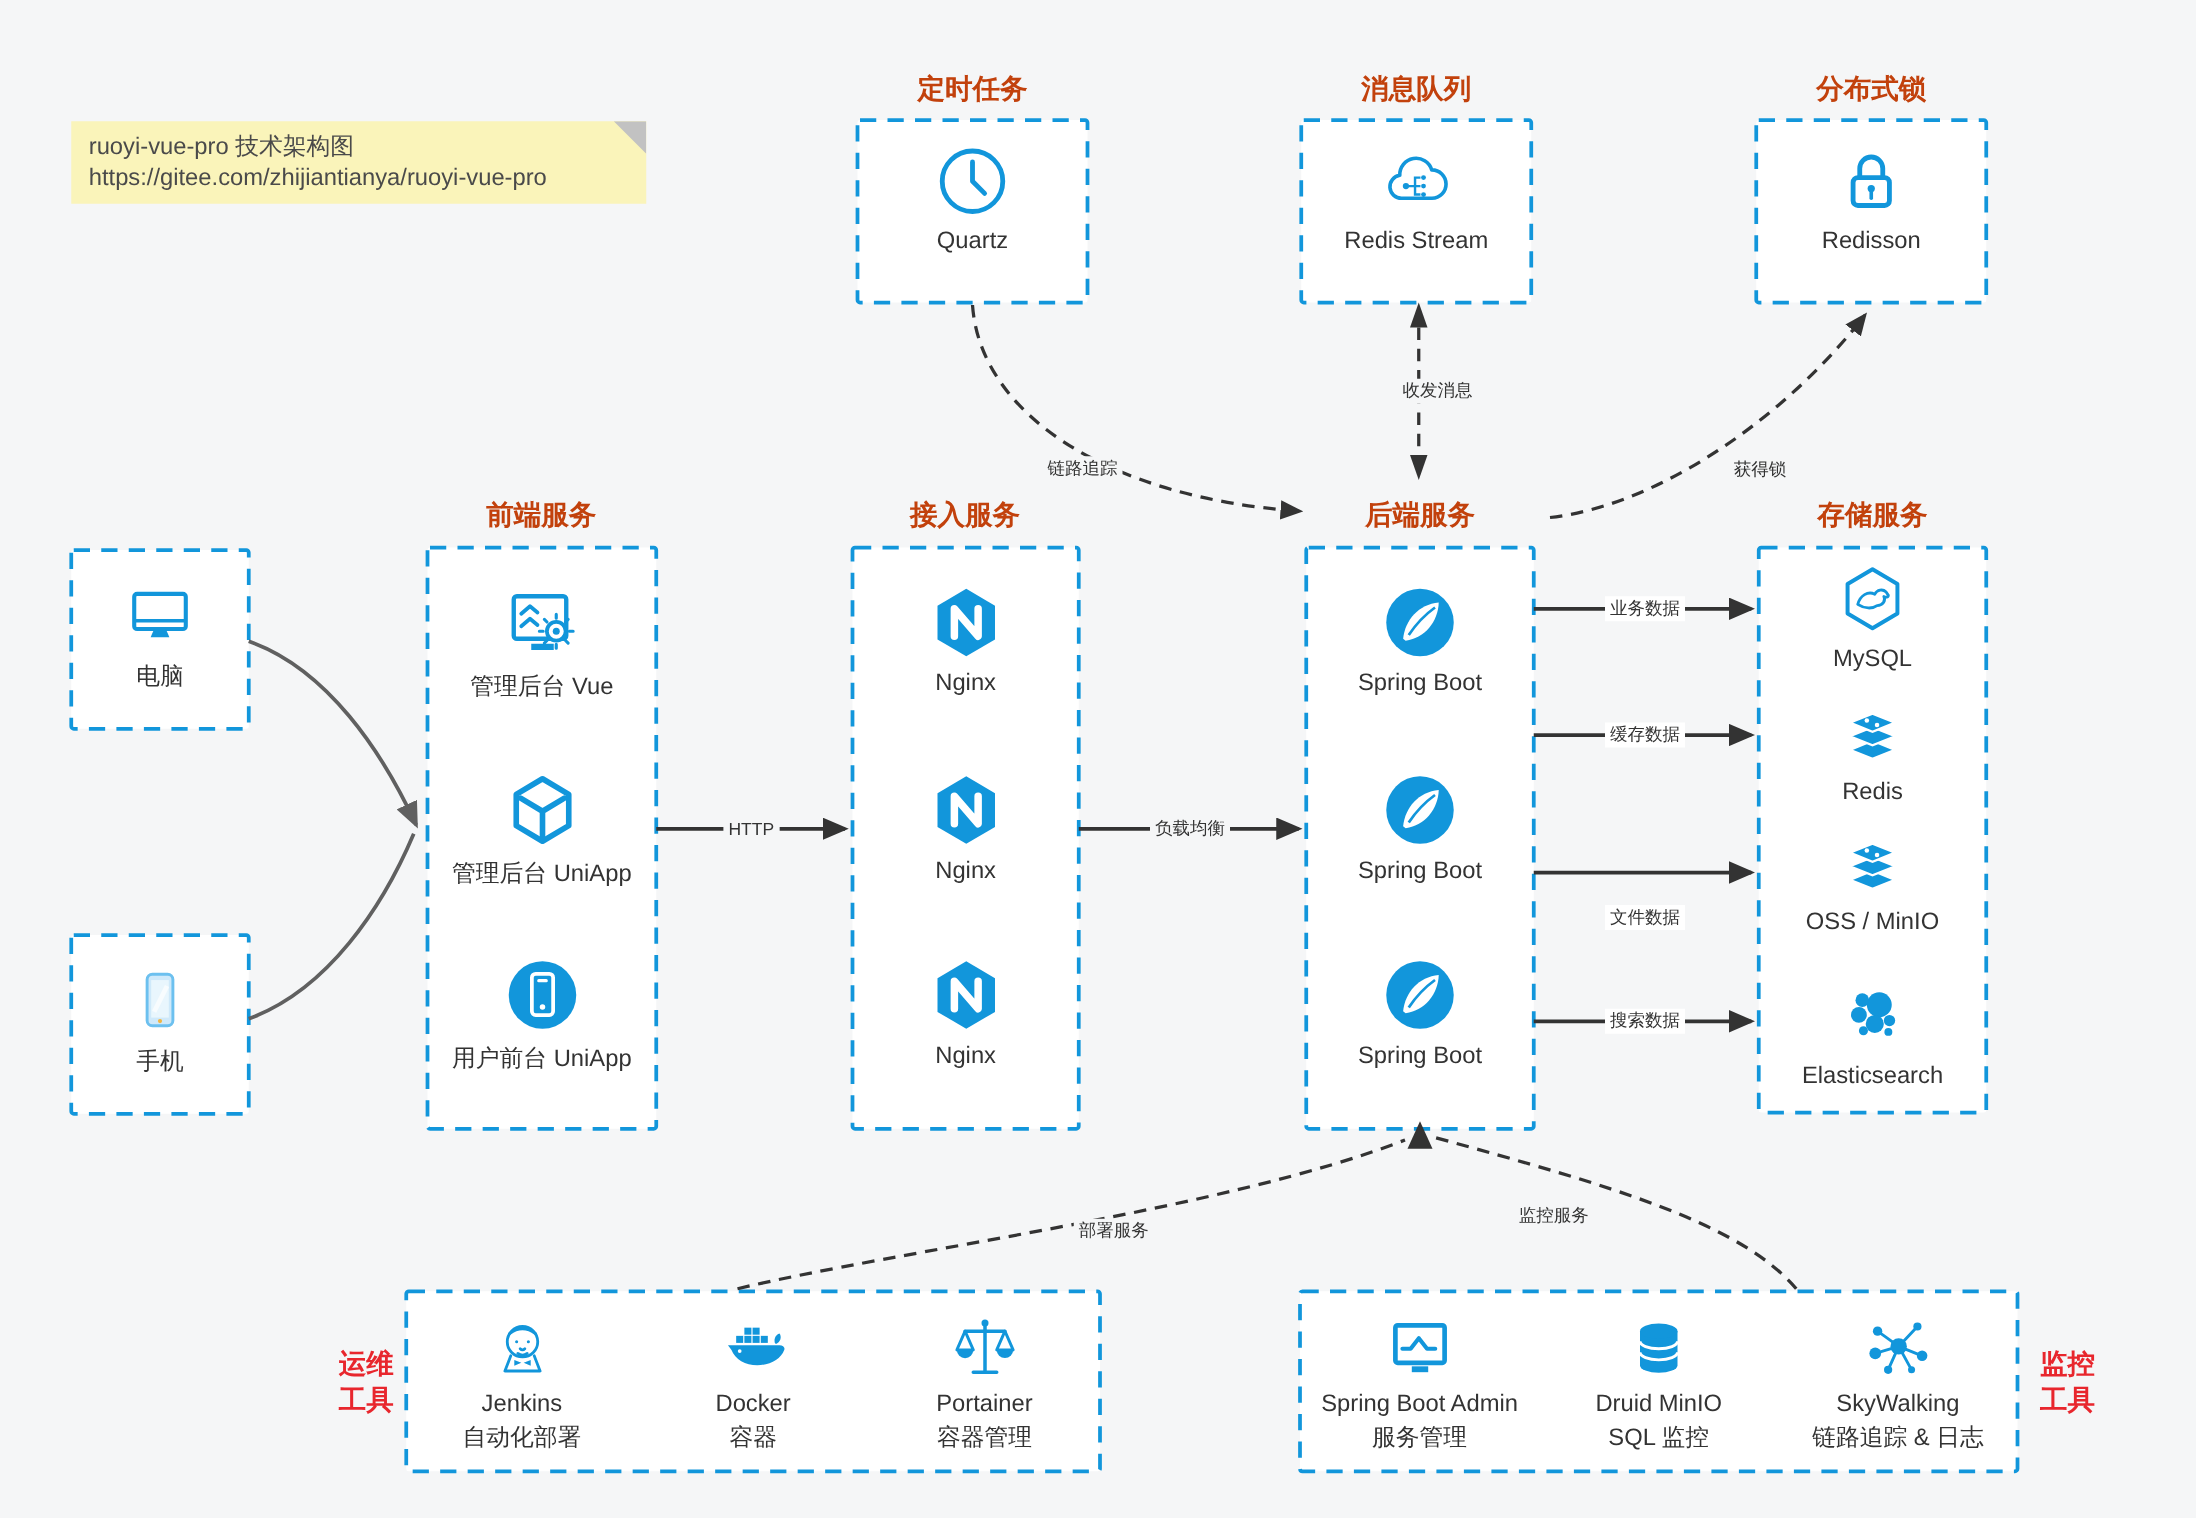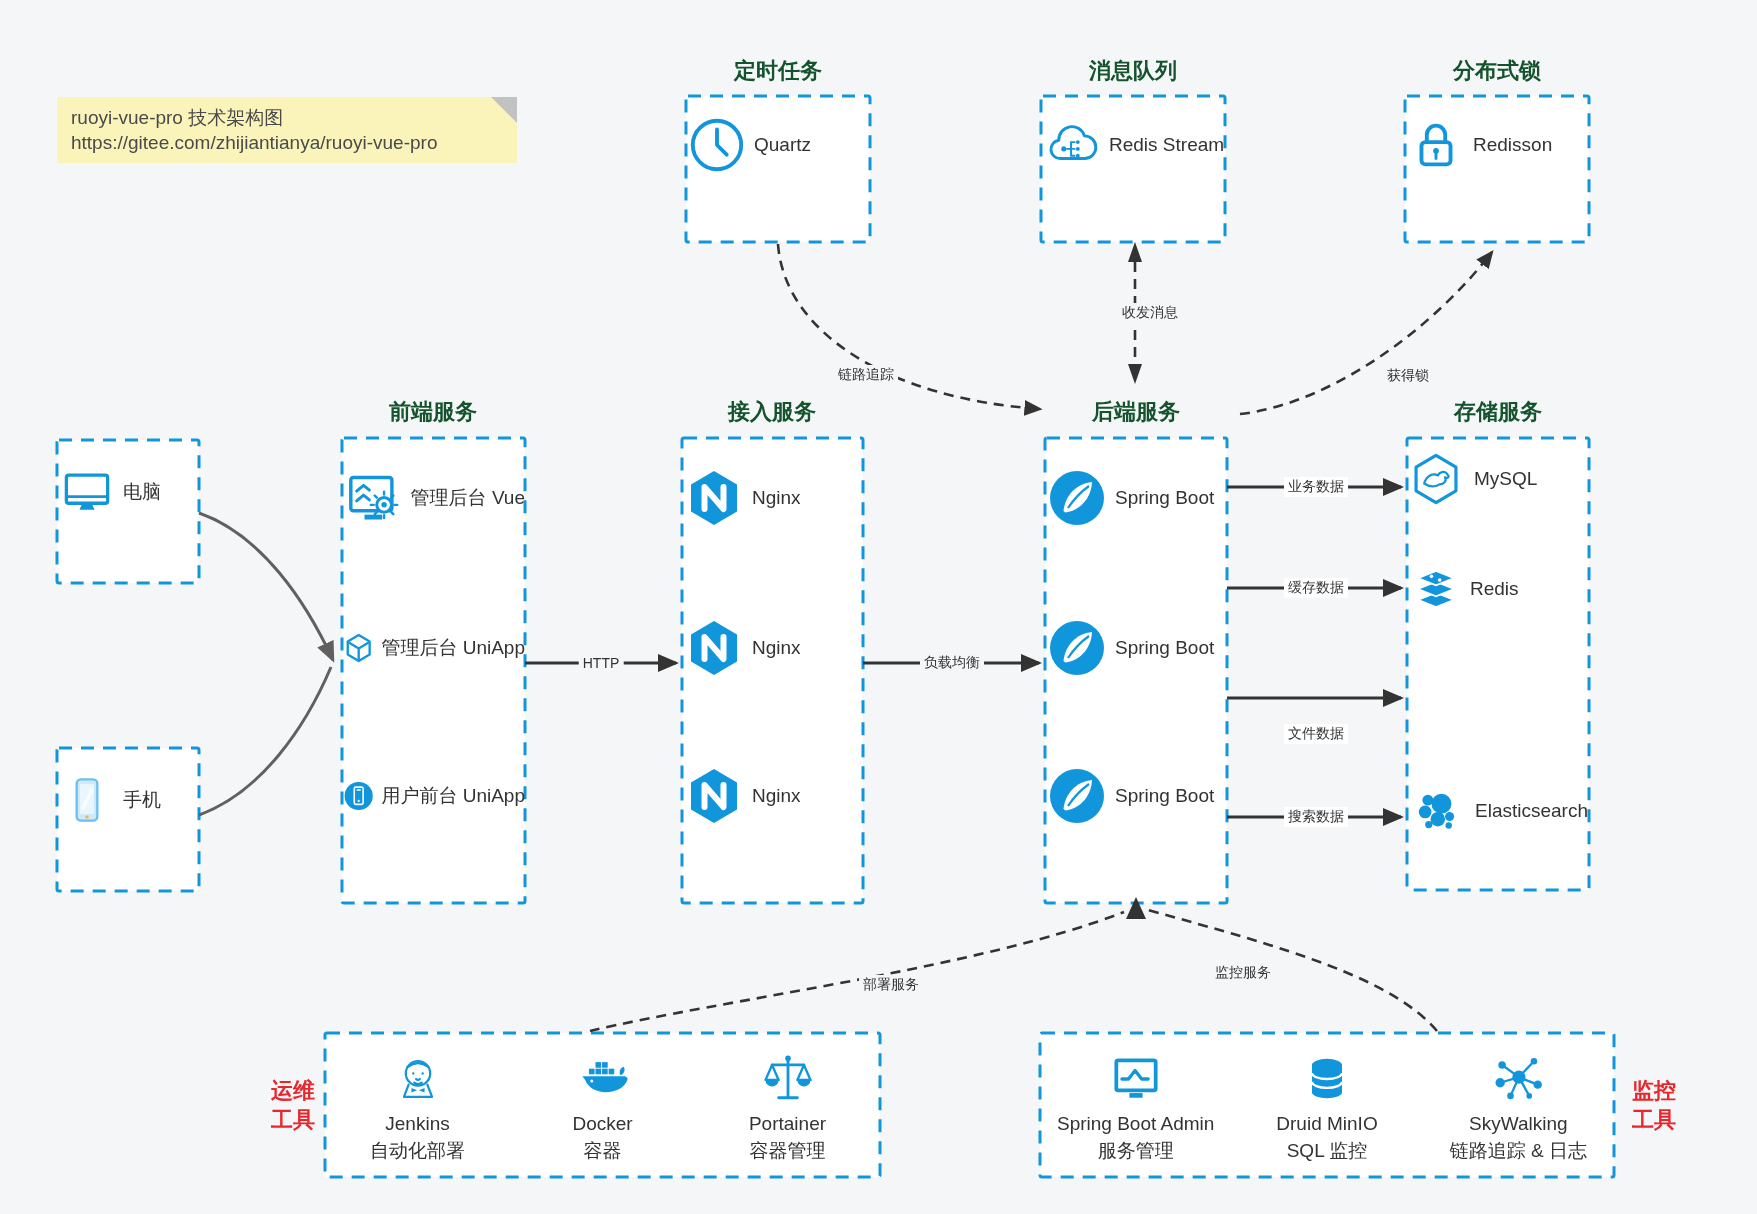--- a/index.html
+++ b/index.html
@@ -3,24 +3,24 @@
 <meta charset="utf-8">
 <style>
   html,body{margin:0;padding:0;background:#f5f6f7;}
   .stage{position:relative;width:1757px;height:1214px;background:#f5f6f7;overflow:hidden;
          font-family:"Liberation Sans","DejaVu Sans",sans-serif;color:#333;}
   .layer{position:absolute;left:0;top:0;}
   .note{position:absolute;left:57px;top:97px;width:460px;height:66px;background:#faf4ba;
         font-size:19px;line-height:25px;color:#4a4a4a;padding:8px 0 0 14px;box-sizing:border-box;}
   .note-fold{position:absolute;top:0;right:0;}
   .box-title{position:absolute;transform:translateX(-50%);font-size:22px;font-weight:bold;
-             color:#14532d;white-space:nowrap;}
+             color:#c2410c;white-space:nowrap;}
   .side-label{position:absolute;transform:translate(-50%,-50%);font-size:22px;font-weight:bold;
               color:#e8262d;text-align:left;line-height:29px;white-space:nowrap;}
-  .item{position:absolute;display:flex;flex-direction:row;align-items:center;gap:6px;}
+  .item{position:absolute;display:flex;flex-direction:column;align-items:center;gap:6px;}
   .item .lbl{font-size:19px;color:#333;white-space:nowrap;}
   .bottom-box{position:absolute;display:flex;}
   .bottom-item{flex:1;display:flex;flex-direction:column;align-items:center;padding-top:16px;gap:3px;}
   .bottom-item .lbl,.bottom-item .sub{font-size:19px;color:#333;line-height:24px;white-space:nowrap;}
   .edge-label{position:absolute;transform:translate(-50%,-50%);font-size:14px;color:#333;
               background:#f5f6f7;padding:1px 4px;white-space:nowrap;text-align:center;}
   .edge-label.white{background:#fff;}
 </style>
 </head>
 <body>
@@ -235,20 +235,34 @@
         <path d="M32 24 L52 32 L32 40 L12 32 Z"></path>
         <path d="M32 12 L52 20 L32 28 L12 20 Z"></path>
       </g>
       <g fill="#fff">
           <circle cx="27" cy="18" r="2"></circle>
           <circle cx="36" cy="22" r="2"></circle>
         </g>
     </svg>
     <span class="lbl">Redis</span>
   </div>
+  <div class="item" style="left:1407px;top:664px;width:182px;gap:5px">
+    <svg width="58" height="58" viewBox="0 0 64 64">
+      <g fill="#1296db" stroke="#fff" stroke-width="2">
+        <path d="M32 36 L52 44 L32 52 L12 44 Z"></path>
+        <path d="M32 24 L52 32 L32 40 L12 32 Z"></path>
+        <path d="M32 12 L52 20 L32 28 L12 20 Z"></path>
+      </g>
+      <g fill="#fff">
+          <circle cx="27" cy="18" r="2"></circle>
+          <circle cx="36" cy="22" r="2"></circle>
+        </g>
+    </svg>
+    <span class="lbl">OSS / MinIO</span>
+  </div>
   <div class="item" style="left:1407px;top:782px;width:182px;gap:10px">
     <svg width="58" height="58" viewBox="0 0 64 64">
       <g fill="#1296db">
         <circle cx="38" cy="24" r="11"></circle>
           <circle cx="23" cy="20" r="6"></circle>
           <circle cx="20" cy="33" r="7"></circle>
         <circle cx="34" cy="41" r="8"></circle>
           <circle cx="47" cy="38" r="5"></circle>
           <circle cx="24" cy="47" r="4"></circle>
           <circle cx="46" cy="48" r="3.5"></circle>

